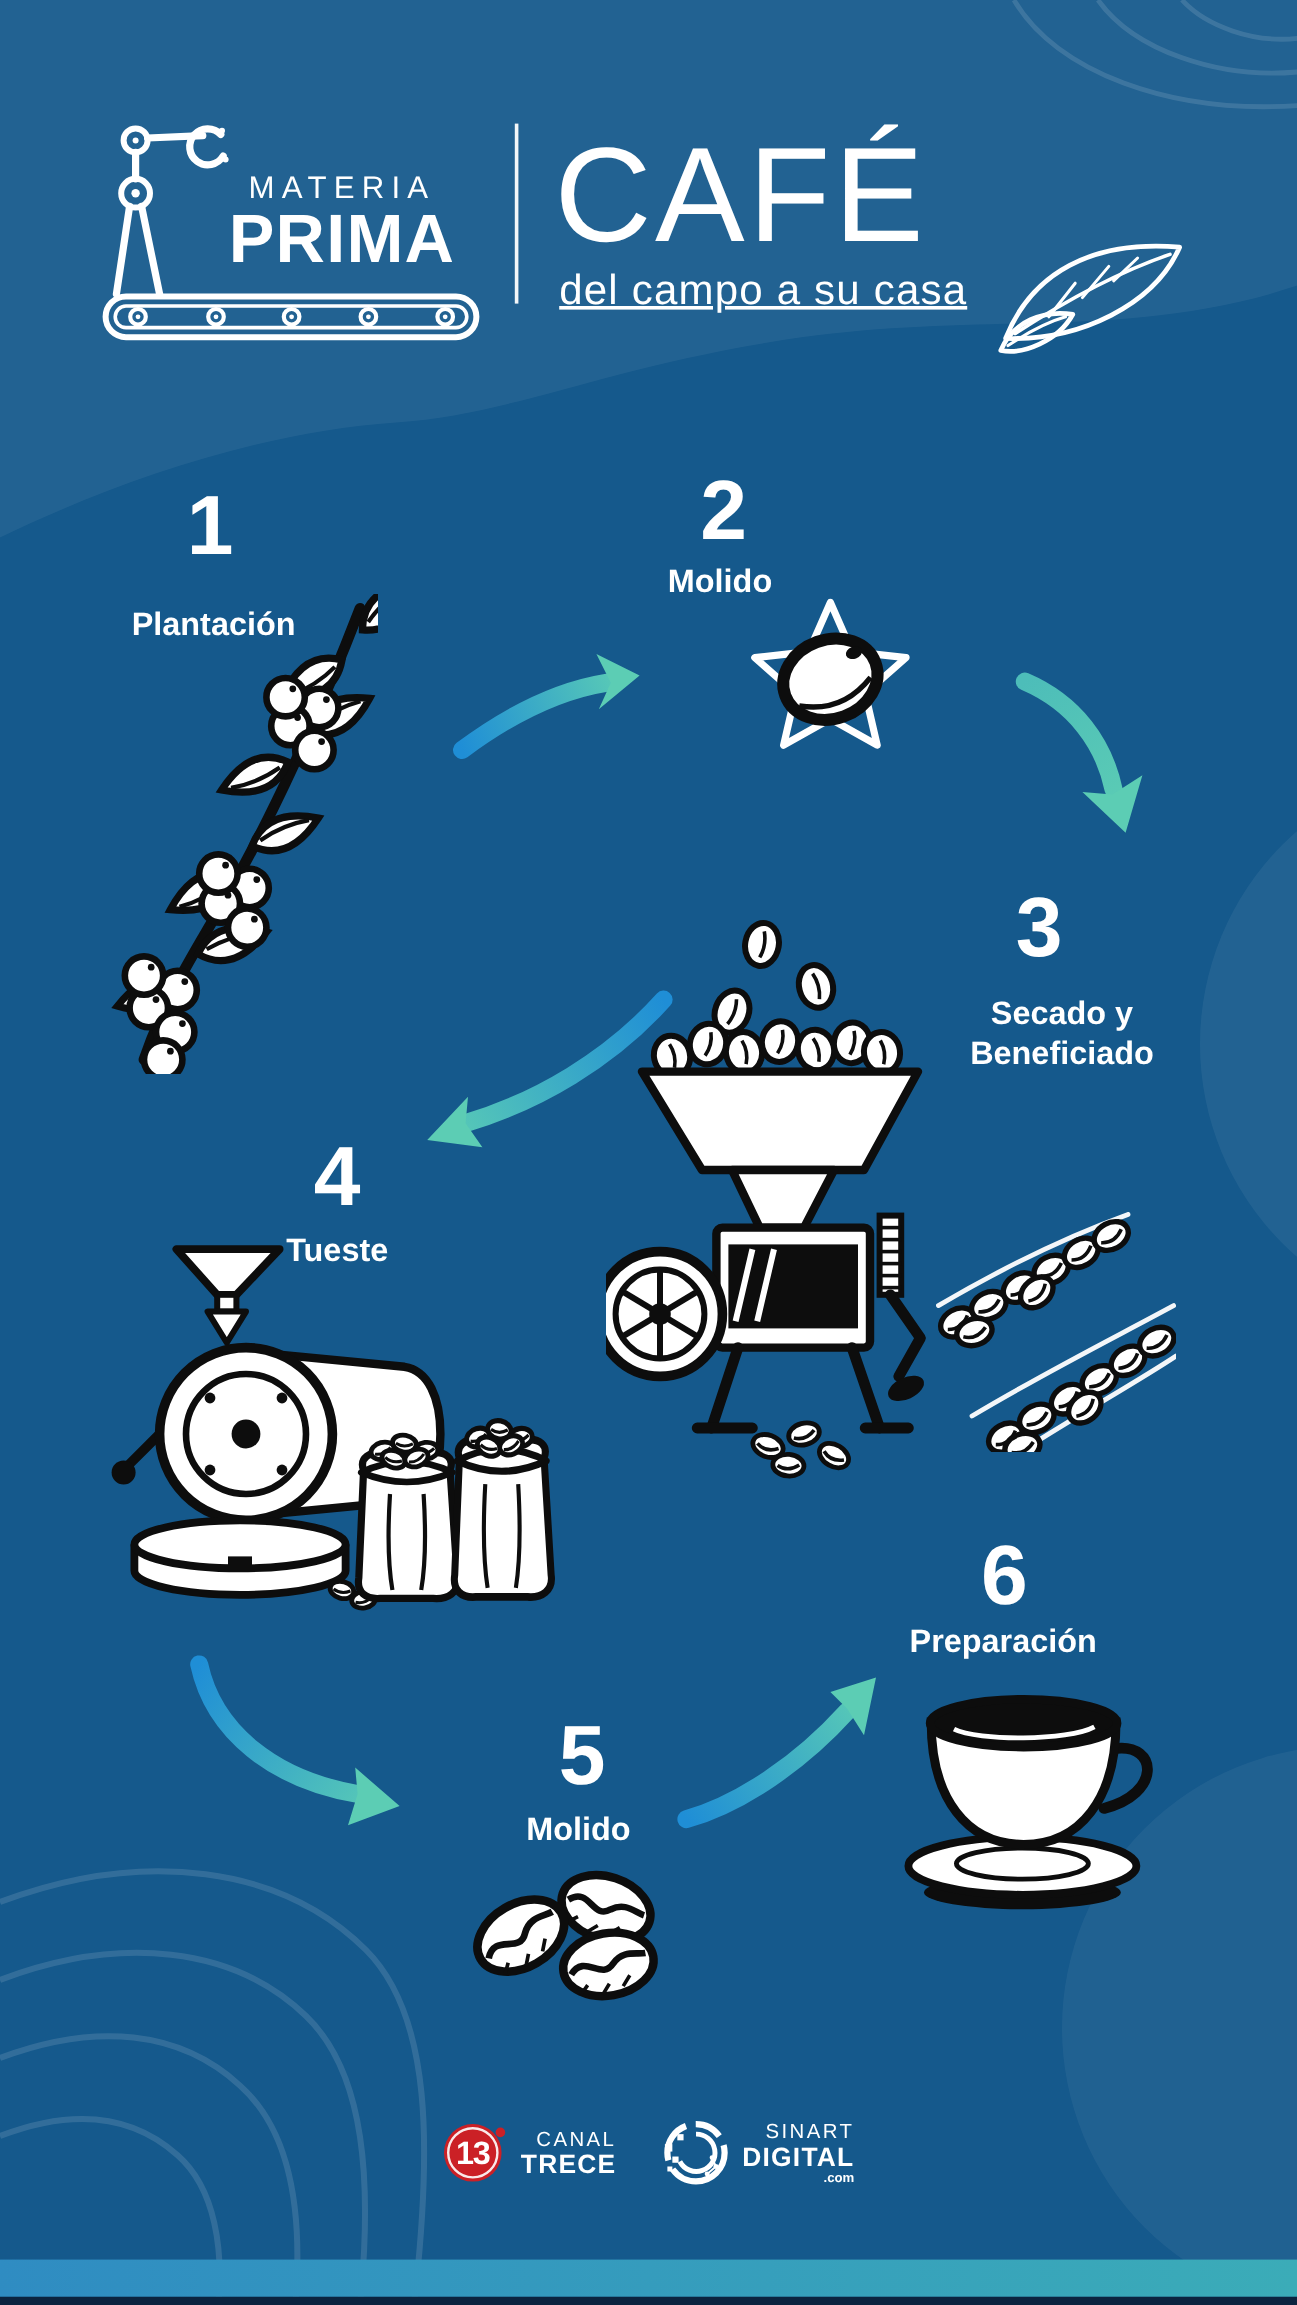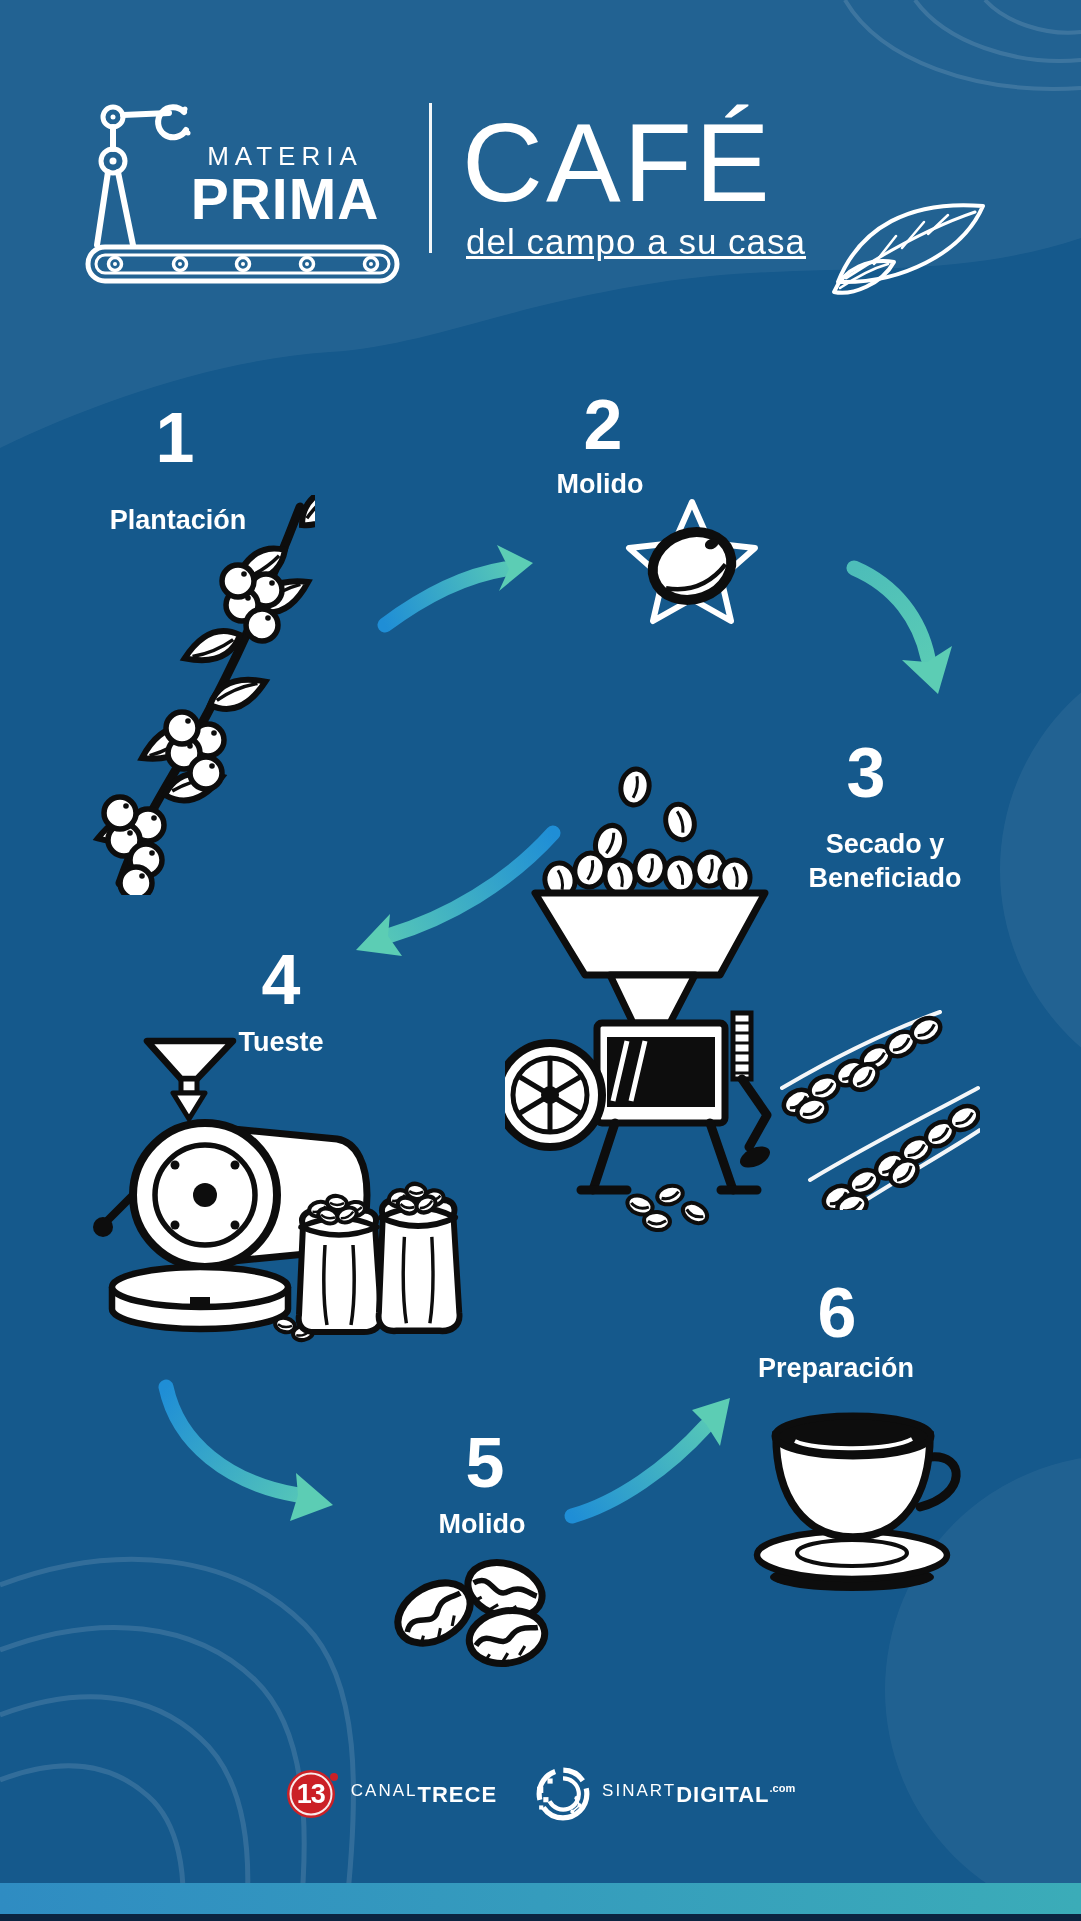--- a/index.html
+++ b/index.html
@@ -22,21 +22,21 @@
   .title{font-size:112px;font-weight:400;letter-spacing:3px;line-height:1.05;color:#fff;}
   .subtitle{font-size:35px;font-weight:400;letter-spacing:1px;color:#fff;margin-top:0px;margin-left:4px;text-decoration:underline;}
   
   .step-number{z-index:2;font-size:70px;font-weight:700;text-align:center;line-height:1;color:#fff;}
   .step-label{z-index:2;font-size:27px;font-weight:700;text-align:center;line-height:1.25;color:#fff;white-space:pre-line;}
   
   .footer{left:0;top:1766px;width:1081px;display:flex;justify-content:center;align-items:center;gap:38px;z-index:2;}
   .logo-unit{display:flex;align-items:center;gap:11px;}
   .c13-badge{position:relative;width:54px;height:54px;}
   .c13-num{position:absolute;left:0;top:12px;width:50px;text-align:center;font-size:27px;font-weight:700;color:#fff;letter-spacing:-1px;}
-  .logo-lines{display:flex;line-height:1;}
+  .logo-lines{display:flex;flex-direction:column;line-height:1;align-items:flex-end;}
   .l-light{font-size:17px;font-weight:400;letter-spacing:2px;color:#fff;}
   .l-bold{font-size:22px;font-weight:700;letter-spacing:1px;color:#fff;margin-top:2px;}
   .l-small{font-size:11px;font-weight:700;color:#fff;text-align:right;margin-top:1px;}
   .bar{left:0;top:1883px;width:1081px;height:31px;background:linear-gradient(90deg,var(--bar_left),var(--bar_right));z-index:3;}
   .strip{left:0;top:1914px;width:1081px;height:7px;background:var(--bar_strip);z-index:3;}
   svg{display:block}
 </style>
 </head>
 <body>
 

